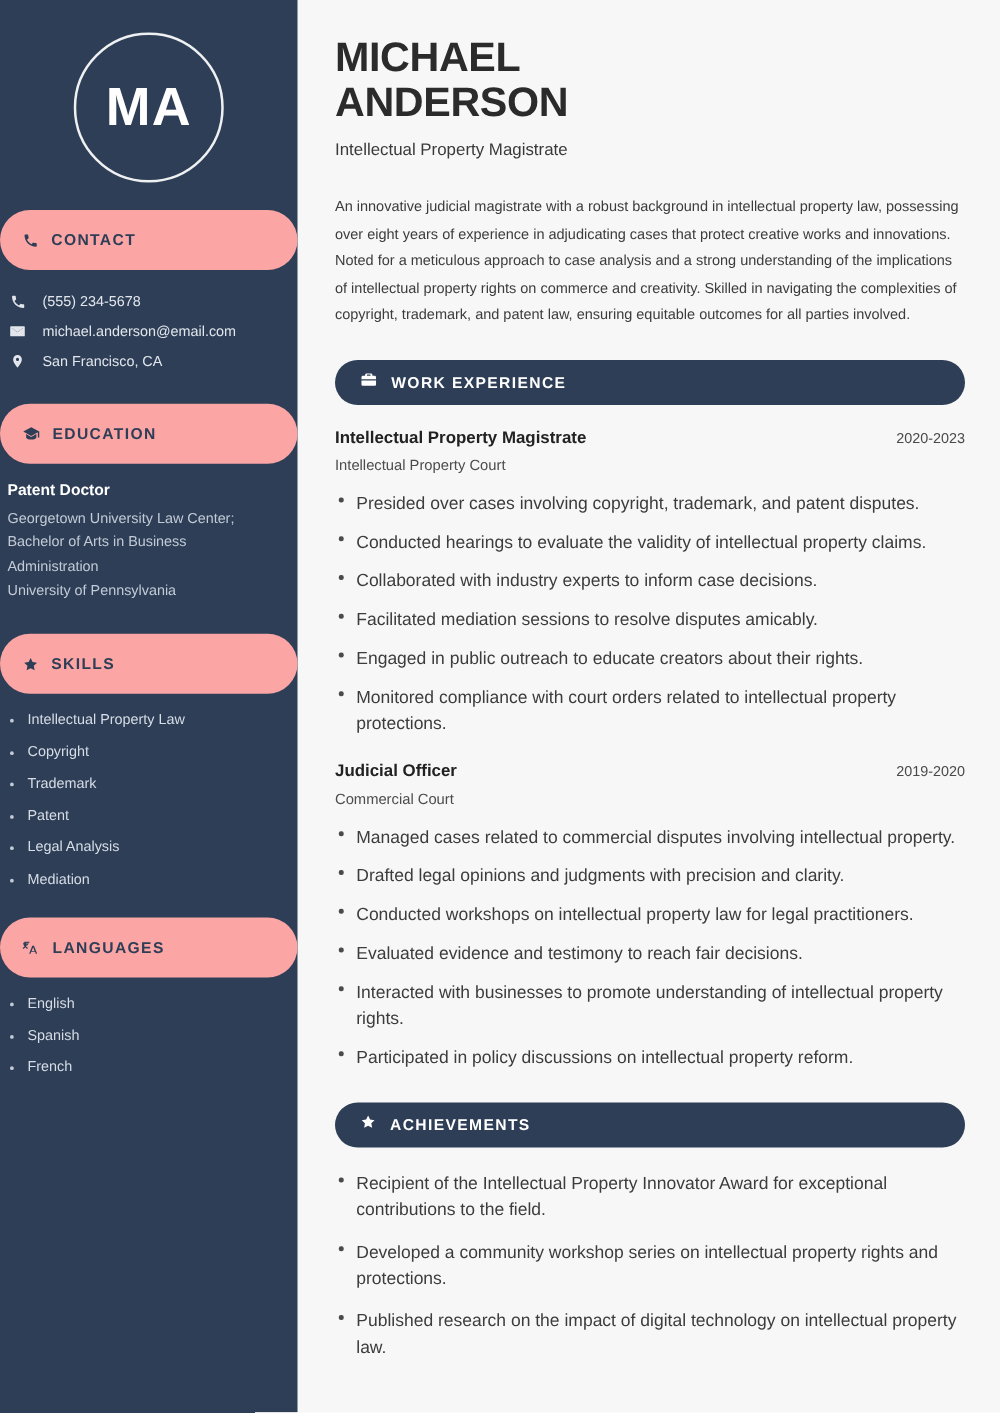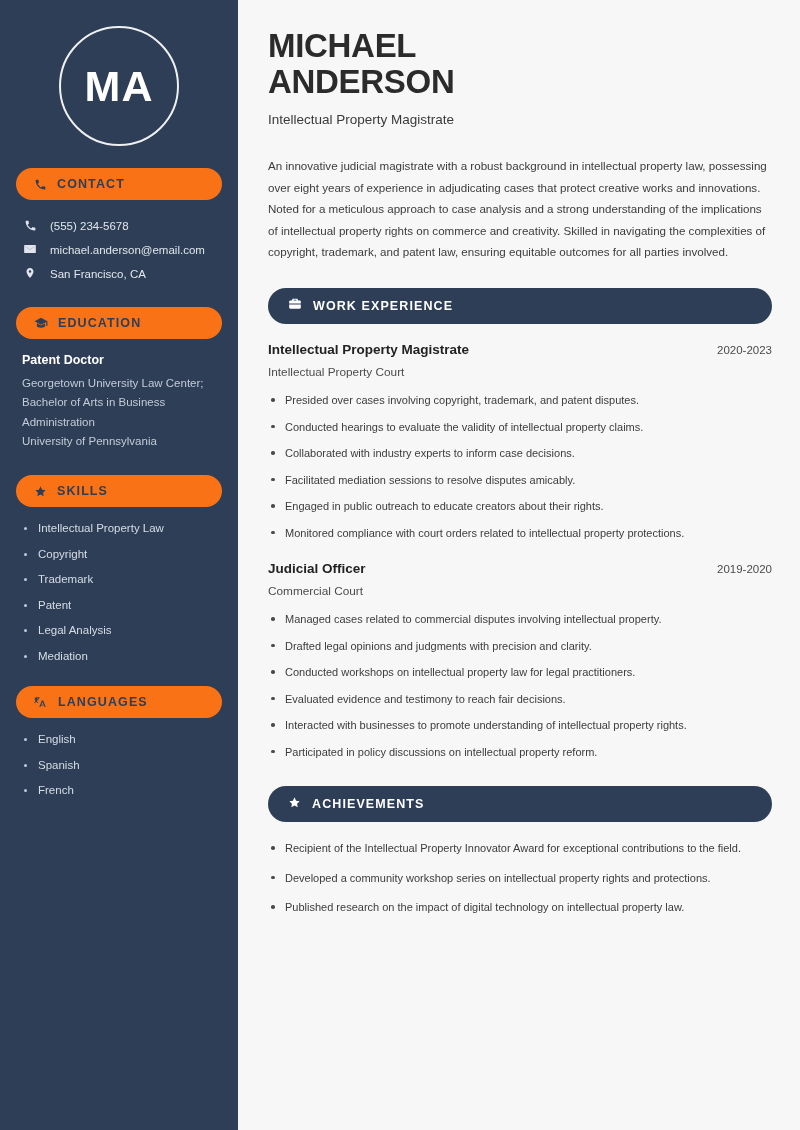--- a/index.html
+++ b/index.html
@@ -18,21 +18,21 @@
     background: #F7F7F7;
     display: flex;
     overflow: hidden;
   }
 
   
   .sidebar {
     width: 238px;
     min-width: 238px;
     background: #2D3E56;
-    padding: 0 16px;
+    padding: 0 0;
     color: #ffffff;
   }
 
   .monogram-wrap {
     display: flex;
     justify-content: center;
     margin-top: 26px;
     margin-bottom: 22px;
   }
   .monogram {
@@ -43,24 +43,24 @@
     display: flex;
     align-items: center;
     justify-content: center;
     font-size: 43px;
     font-weight: 700;
     letter-spacing: 1px;
     color: #ffffff;
   }
 
   .pill {
-    background: #f97316;
+    background: #fca5a5;
     color: #2D3E56;
     border-radius: 999px;
-    height: 32px;
+    height: 48px;
     display: flex;
     align-items: center;
     padding: 0 18px;
     gap: 10px;
     margin-bottom: 14px;
   }
   .pill .pill-label {
     font-size: 12.5px;
     font-weight: 700;
     letter-spacing: 1.1px;
@@ -183,21 +183,21 @@
     margin-top: 8px;
     font-size: 11.8px;
     color: #4C4C4C;
   }
 
   .bullets { margin-top: 13px; margin-bottom: 20px; }
   .bullets li {
     list-style: none;
     position: relative;
     padding-left: 17px;
-    font-size: 11px;
+    font-size: 14px;
     line-height: 1.5;
     color: #3C3C3C;
     margin-bottom: 10px;
   }
   .bullets li:last-child { margin-bottom: 0; }
   .bullets li::before {
     content: "";
     position: absolute;
     left: 3px;
     top: 6px;

